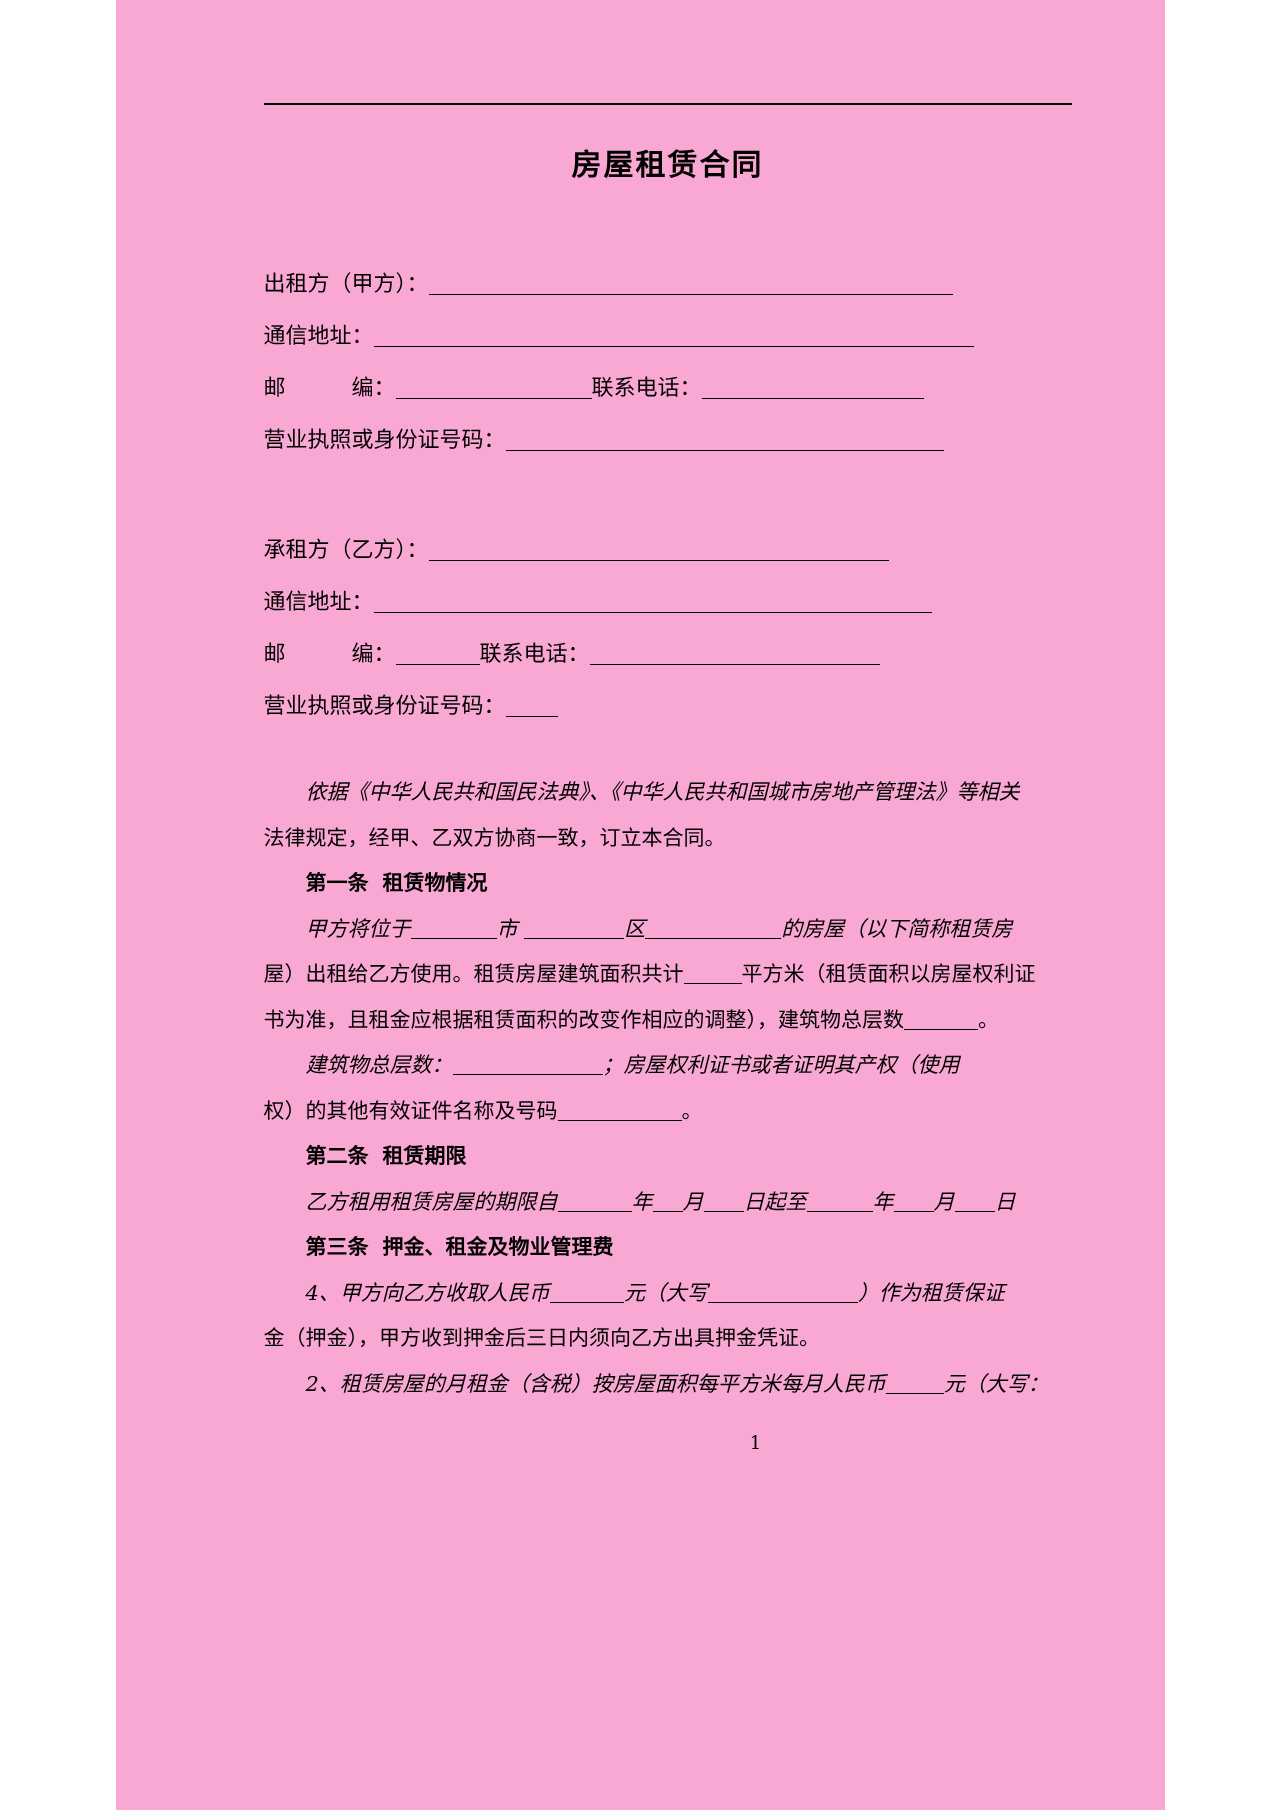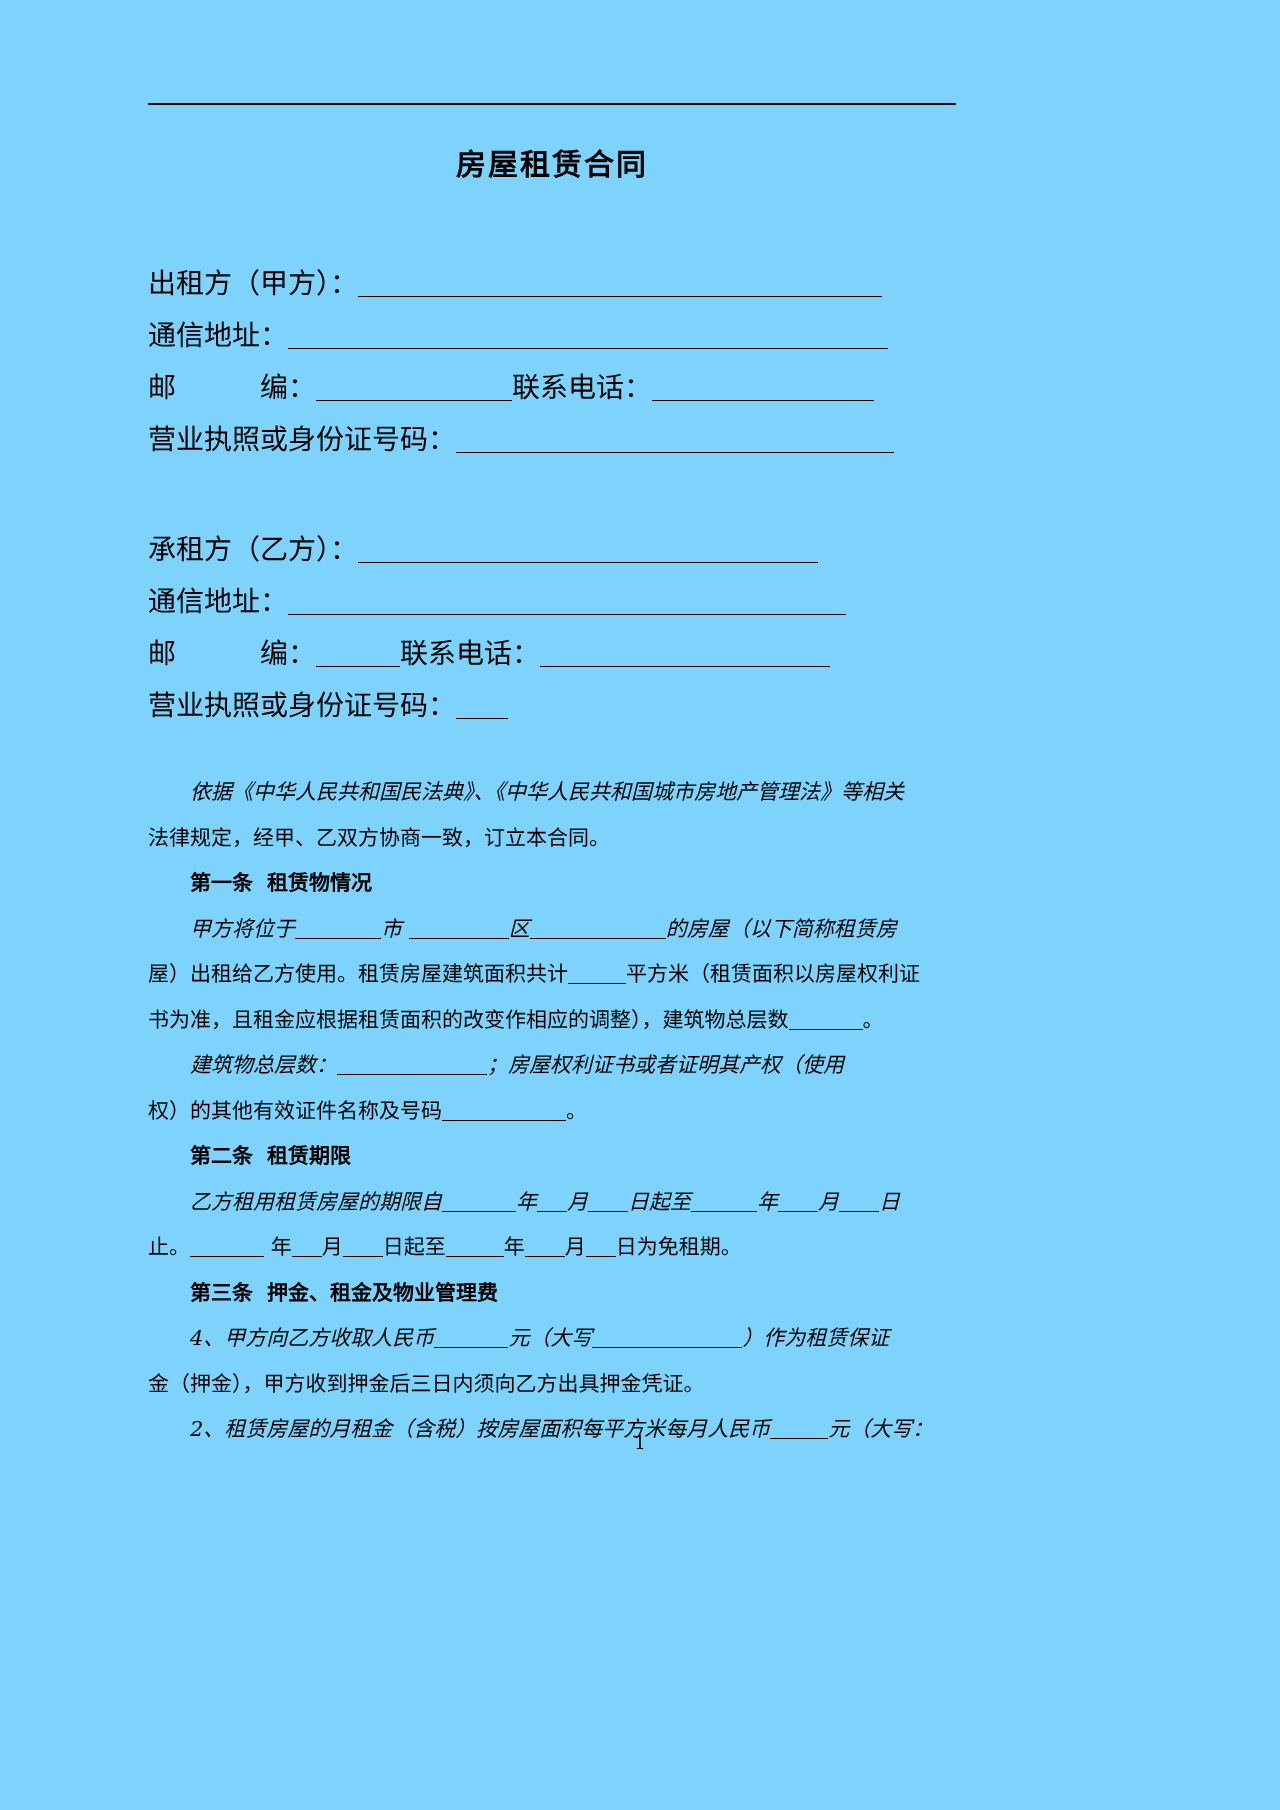--- a/index.html
+++ b/index.html
@@ -7,24 +7,24 @@
     margin: 0;
     padding: 0;
     background: #ffffff;
   }
   body {
     font-family: "DejaVu Serif", "Liberation Serif", serif;
     color: #000000;
   }
   .page {
     position: relative;
-    width: 1280px;
+    width: 1049px;
     height: 1810px;
     margin: 0 auto;
-    background: #7dd3fc;
+    background: #f9a8d4;
     box-sizing: border-box;
     overflow: hidden;
   }
   
   .header-rule {
     position: absolute;
     left: 148px;
     top: 103px;
     width: 808px;
     height: 0;
@@ -38,21 +38,21 @@
     text-align: center;
     font-size: 30px;
     font-weight: bold;
     letter-spacing: 2px;
     font-family: "DejaVu Sans", "Liberation Sans", sans-serif;
   }
   .party-block {
     position: absolute;
     left: 148px;
     width: 812px;
-    font-size: 28px;
+    font-size: 22px;
     line-height: 52px;
   }
   .party-a { top: 258px; }
   .party-b { top: 524px; }
 
   .field-row {
     white-space: nowrap;
     height: 52px;
     display: block;
   }
@@ -185,21 +185,20 @@
     <p class="flush"><span>书为准，且租金应根据租赁面积的改变作相应的调整），建筑物总层数</span><span class="ul u-74"></span><span>。</span></p>
 
     <p class="para"><span>建筑物总层数：</span><span class="ul u-150"></span><span>；房屋权利证书或者证明其产权（使用</span></p>
 
     <p class="flush"><span>权）的其他有效证件名称及号码</span><span class="ul u-124"></span><span>。</span></p>
 
     <p class="clause-head"><span>第二条</span><span class="gap"></span><span>租赁期限</span></p>
 
     <p class="para"><span>乙方租用租赁房屋的期限自</span><span class="ul u-74"></span><span>年</span><span class="ul u-30"></span><span>月</span><span class="ul u-40"></span><span>日起至</span><span class="ul u-66"></span><span>年</span><span class="ul u-40"></span><span>月</span><span class="ul u-40"></span><span>日</span></p>
 
-    <p class="flush"><span>止。</span><span class="ul u-74"></span>&nbsp;<span>年</span><span class="ul u-30"></span><span>月</span><span class="ul u-40"></span><span>日起至</span><span class="ul u-58"></span><span>年</span><span class="ul u-40"></span><span>月</span><span class="ul u-30"></span><span>日为免租期。</span></p>
 
     <p class="clause-head"><span>第三条</span><span class="gap"></span><span>押金、租金及物业管理费</span></p>
 
     <p class="para"><span>4、甲方向乙方收取人民币</span><span class="ul u-74"></span><span>元（大写</span><span class="ul u-150"></span><span>）作为租赁保证</span></p>
 
     <p class="flush">金（押金），甲方收到押金后三日内须向乙方出具押金凭证。</p>
 
     <p class="para"><span>2、租赁房屋的月租金（含税）按房屋面积每平方米每月人民币</span><span class="ul u-58"></span><span>元（大写：</span></p>
 
   </div>

